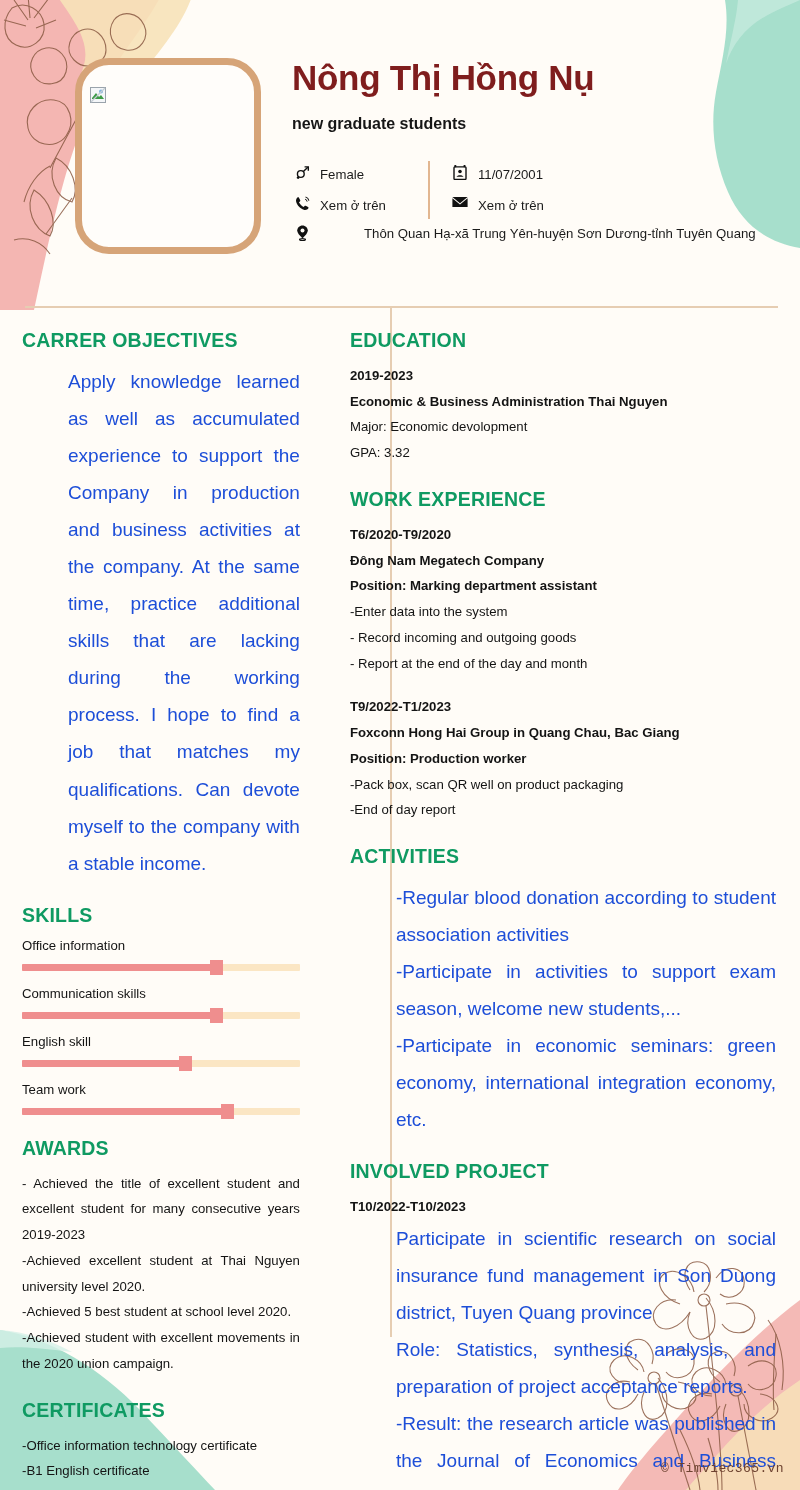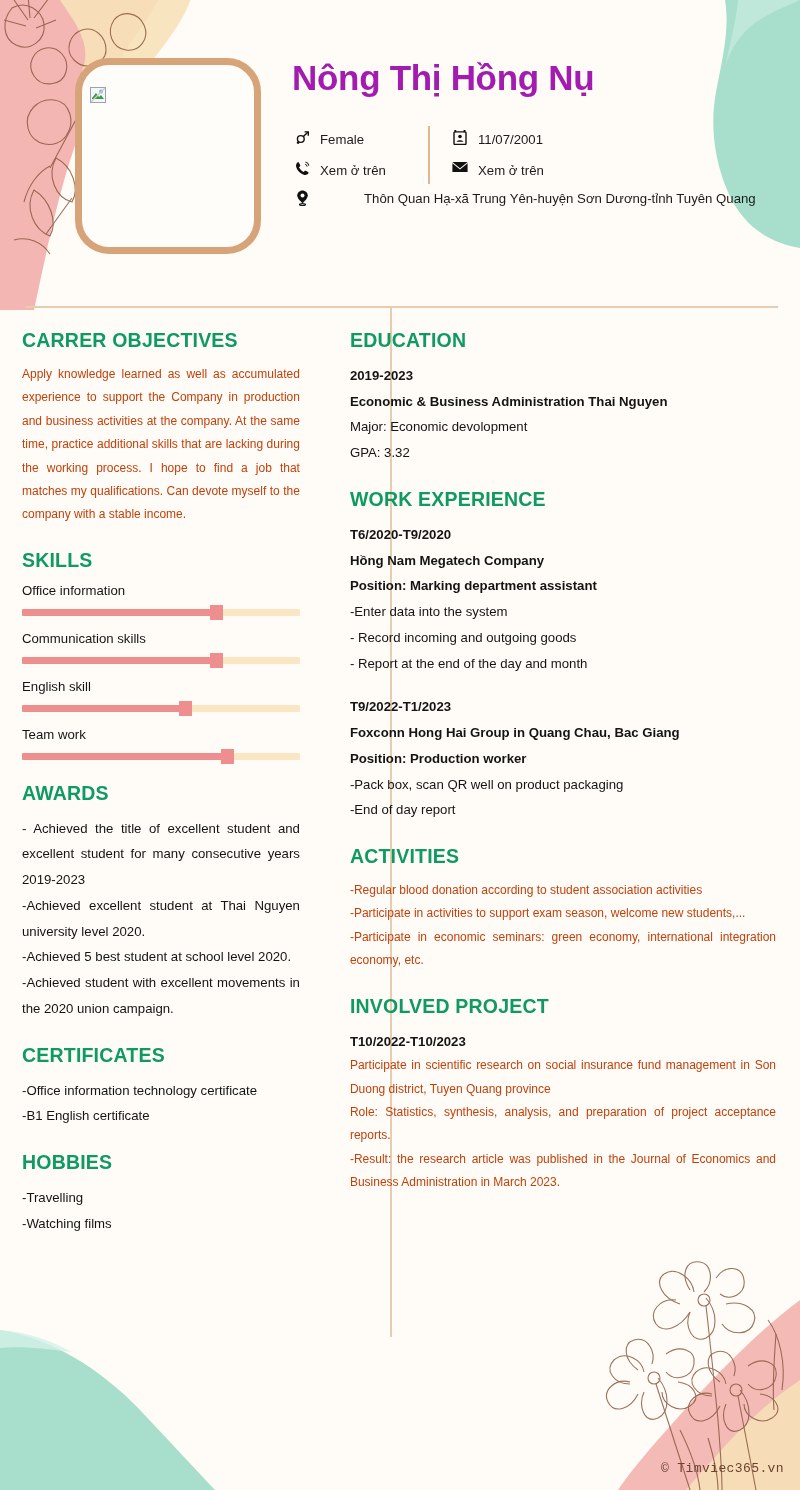--- a/index.html
+++ b/index.html
@@ -40,21 +40,21 @@
   }
   #broken-img {
     position: absolute;
     left: 8px; top: 22px;
     width: 16px; height: 16px;
   }
 
   #identity { position: absolute; left: 292px; top: 58px; width: 480px; }
 
   #full-name {
-    color: #a21caf;
+    color: #7f1d1d;
     font-size: 35px;
     font-weight: bold;
     letter-spacing: -0.3px;
     line-height: 1.15;
   }
 
   #job-title {
     margin-top: 17px;
     color: #161616;
     font-size: 16px;
@@ -113,24 +113,25 @@
   .sec-title {
     color: #0f9a62;
     font-size: 19.5px;
     font-weight: bold;
     letter-spacing: 0.2px;
     margin-bottom: 11px;
   }
   .sec { margin-bottom: 22px; }
 
   .para {
-    font-size: 12px;
-    color: #c2410c;
+    font-size: 19px;
+    color: #1d4ed8;
     line-height: 1.95;
     text-align: justify;
+    margin-left: 46px;
   }
   .line {
     font-size: 13.2px;
     color: #141414;
     line-height: 1.95;
     text-align: justify;
   }
   .b { font-weight: bold; }
 
   
@@ -254,20 +255,21 @@
       <svg id="broken-img" viewBox="0 0 16 16">
         <rect x="0.5" y="0.5" width="15" height="15" fill="#f4f6f8" stroke="#9aa3ab" stroke-width="1"></rect>
         <path d="M2,11 L6,6 L9,10 L11,8 L14,12 L2,12 Z" fill="#3c9b46"></path>
         <circle cx="11" cy="4.5" r="2" fill="#7fb3dd"></circle>
         <path d="M1,15 L15,1" stroke="#c4ccd3" stroke-width="1.2"></path>
       </svg>
     </div>
 
     <div id="identity">
       <div id="full-name">Nông Thị Hồng Nụ</div>
+      <div id="job-title">new graduate students</div>
 
       <div id="contact-grid">
         <div id="contact-divider"></div>
 
         <div class="contact-row">
           <div class="contact-cell c-left">
             <span class="ci">
               <svg width="15" height="15" viewBox="0 0 16 16" fill="#111">
                 <circle cx="6.2" cy="9.6" r="3.6" fill="none" stroke="#111" stroke-width="1.5"></circle>
                 <path d="M9.0,7.0 L13.6,2.4" stroke="#111" stroke-width="1.5"></path>
@@ -408,21 +410,21 @@
         <div class="line b">Economic &amp; Business Administration Thai Nguyen</div>
         <div class="line">Major: Economic devolopment</div>
         <div class="line"> GPA: 3.32</div>
       </div>
 
       <div class="sec">
         <div class="sec-title">WORK EXPERIENCE</div>
 
         <div class="entry">
           <div class="line b">T6/2020-T9/2020</div>
-          <div class="line b">Hồng Nam Megatech Company</div>
+          <div class="line b">Đông Nam Megatech Company</div>
           <div class="line b">Position: Marking department assistant</div>
           <div class="line">-Enter data into the system</div>
           <div class="line">- Record incoming and outgoing goods</div>
           <div class="line"> - Report at the end of the day and month</div>
         </div>
 
         <div class="entry">
           <div class="line b">T9/2022-T1/2023</div>
           <div class="line b">Foxconn Hong Hai Group in Quang Chau, Bac Giang</div>
           <div class="line b">Position: Production worker</div>

